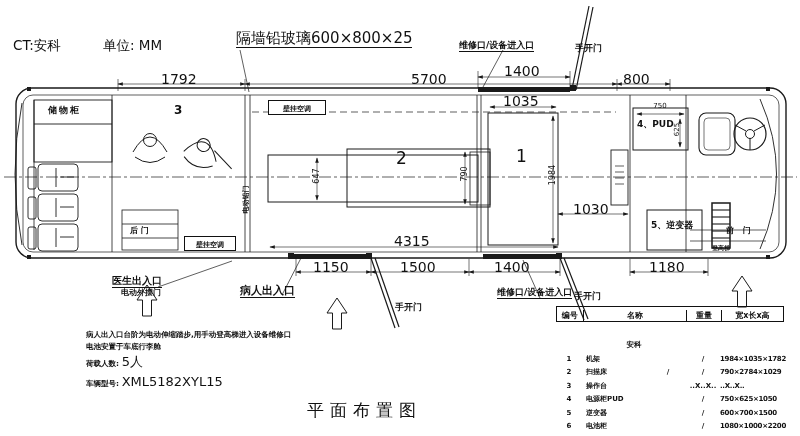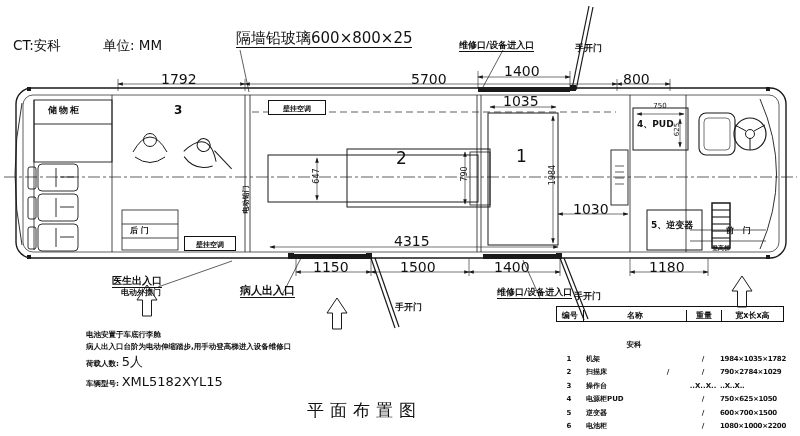--- a/index.html
+++ b/index.html
@@ -265,22 +265,22 @@
   <div class="lbl b u" style="left:240px;top:285px;font-size:11px">病人出入口</div>
   <div class="lbl dim" style="left:313px;top:260px">1150</div>
   <div class="lbl dim" style="left:400px;top:260px">1500</div>
   <div class="lbl dim" style="left:494px;top:260px">1400</div>
   <div class="lbl b" style="left:395px;top:303px;font-size:9px">手开门</div>
   <div class="lbl b u" style="left:497px;top:288px;font-size:9px">维修口/设备进入口</div>
   <div class="lbl b" style="left:574px;top:292px;font-size:9px">手开门</div>
   <div class="lbl dim" style="left:649px;top:260px">1180</div>
 
   <div class="notes">
+    <div>病人出入口台阶为电动伸缩踏步,用手动登高梯进入设备维修口</div>
     <div>电池安置于车底行李舱</div>
-    <div>病人出入口台阶为电动伸缩踏步,用手动登高梯进入设备维修口</div>
     <div>
       <span>荷载人数:</span>
       <span class="big">5人</span>
     </div>
     <div>
       <span>车辆型号:</span>
       <span class="big">XML5182XYL15</span>
     </div>
   </div>
 

